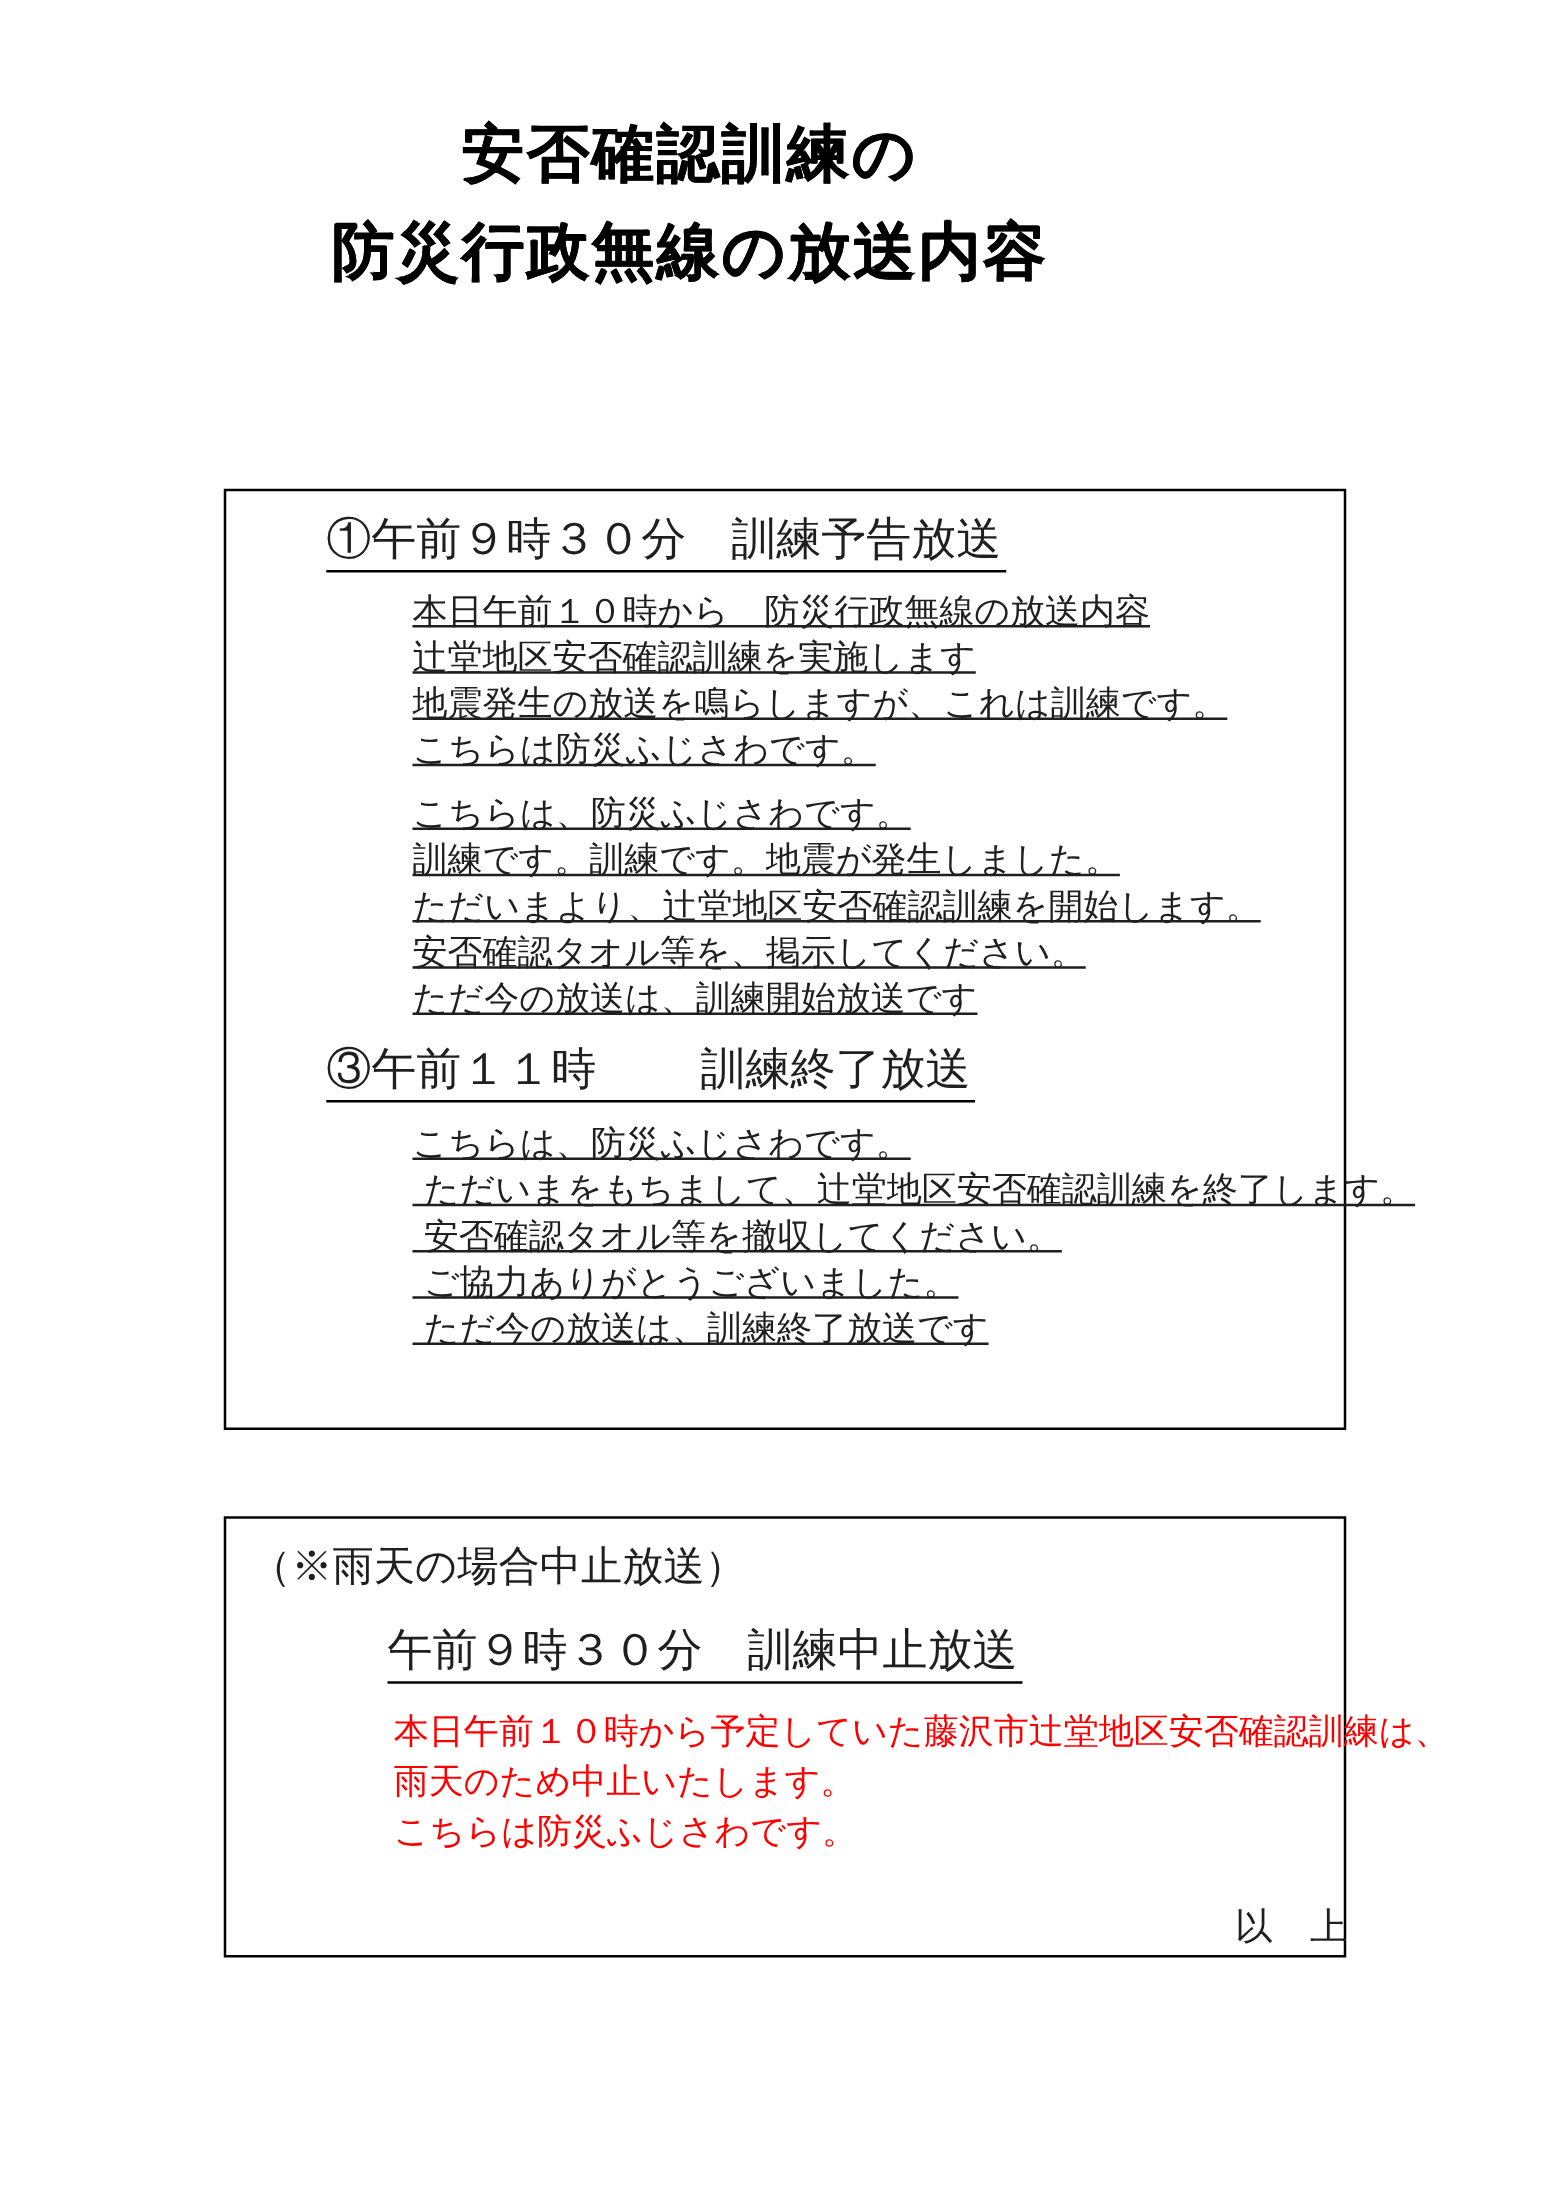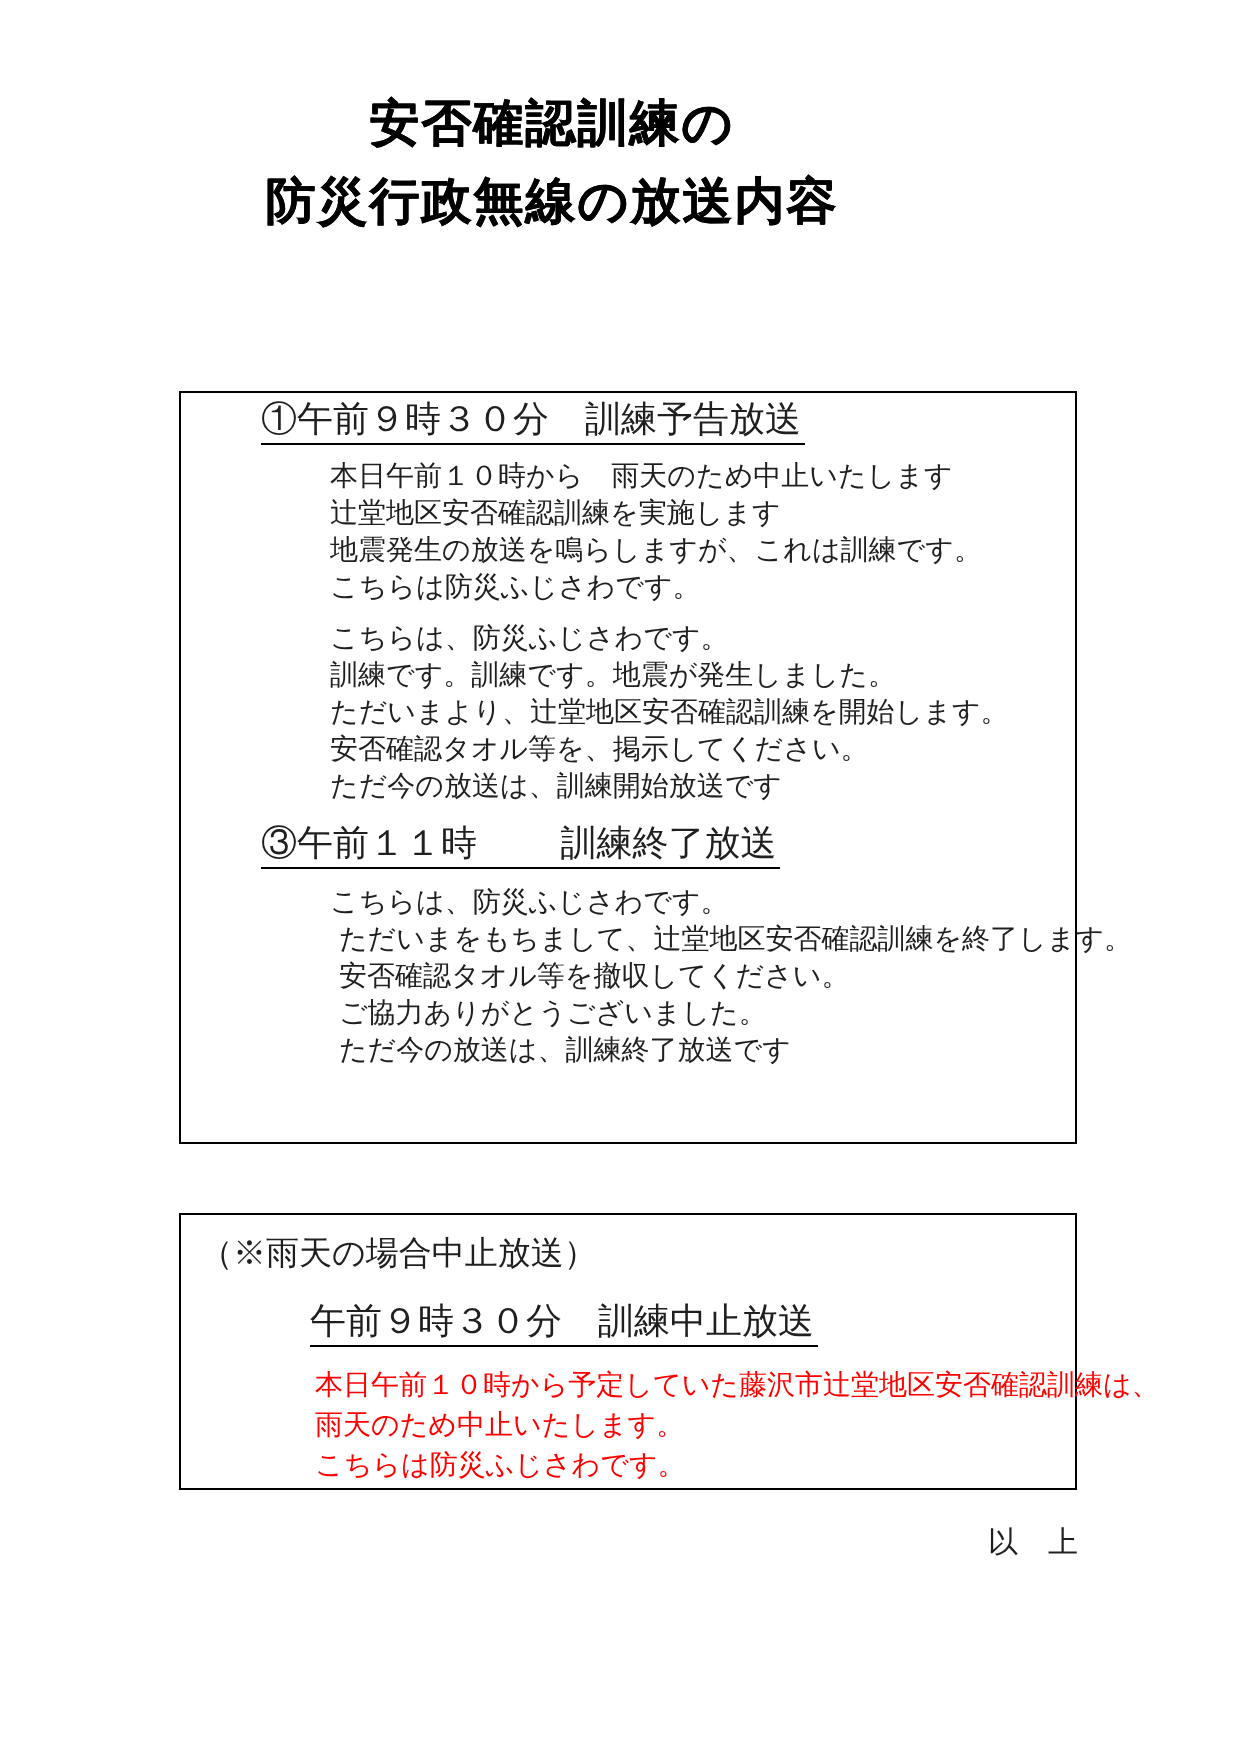--- a/index.html
+++ b/index.html
@@ -38,22 +38,22 @@
     line-height:40px;
   }
 
   .box {
     position:absolute;
     left:179px;
     width:898px;
     border:2px solid #000000;
     background:#ffffff;
   }
-  .main-box  { top:391px;  height:753px; padding-top:4px; }
-  .cancel-box{ top:1213px; height:277px; padding-top:18px; }
+  .main-box  { top:391px;  height:753px; padding-top:17px;text-decoration:underline; }
+  .cancel-box{ top:1213px; height:353px; padding-top:18px; }
 
   .heading-row { margin-left:80px; }
   .heading-underlined {
     display:inline-block;
     font-size:36px;
     line-height:43px;
     border-bottom:2px solid #000000;
     padding:0 4px 3px 0;
   }
   .section-body {
@@ -97,21 +97,21 @@
   </div>
 
 
   <div class="box main-box">
 
     <div class="section">
       <div class="heading-row">
         <span class="heading-underlined pre">①午前９時３０分　訓練予告放送</span>
       </div>
       <div class="section-body">
-        <div class="pre">本日午前１０時から　雨天のため中止いたします</div>
+        <div class="pre">本日午前１０時から　防災行政無線の放送内容</div>
         <div class="pre">辻堂地区安否確認訓練を実施します</div>
         <div class="pre">地震発生の放送を鳴らしますが、これは訓練です。</div>
         <div class="pre">こちらは防災ふじさわです。</div>
       </div>
     </div>
 
     <div class="section">
       <div class="section-body mt14">
         <div class="pre">こちらは、防災ふじさわです。</div>
         <div class="pre">訓練です。訓練です。地震が発生しました。</div>

